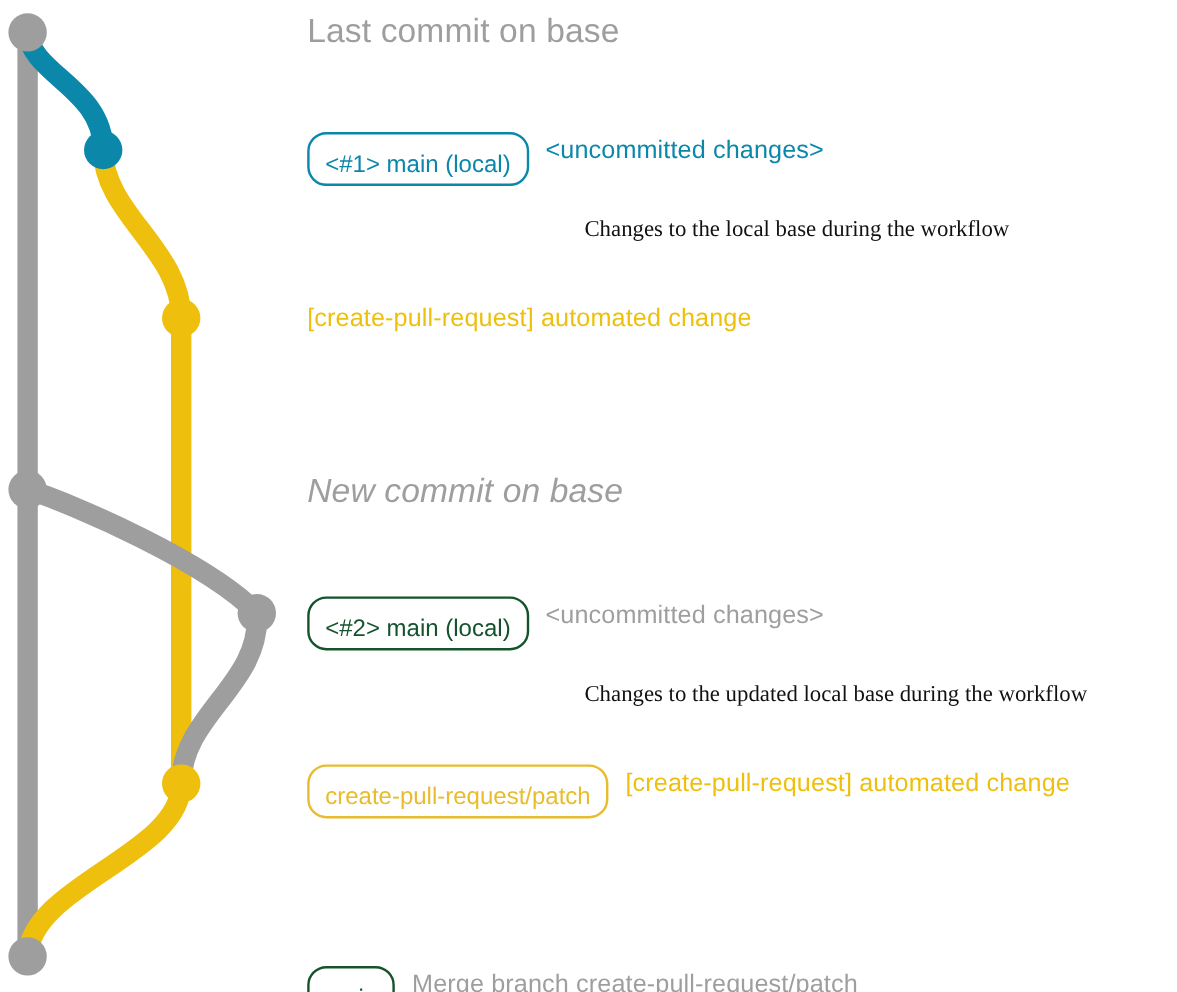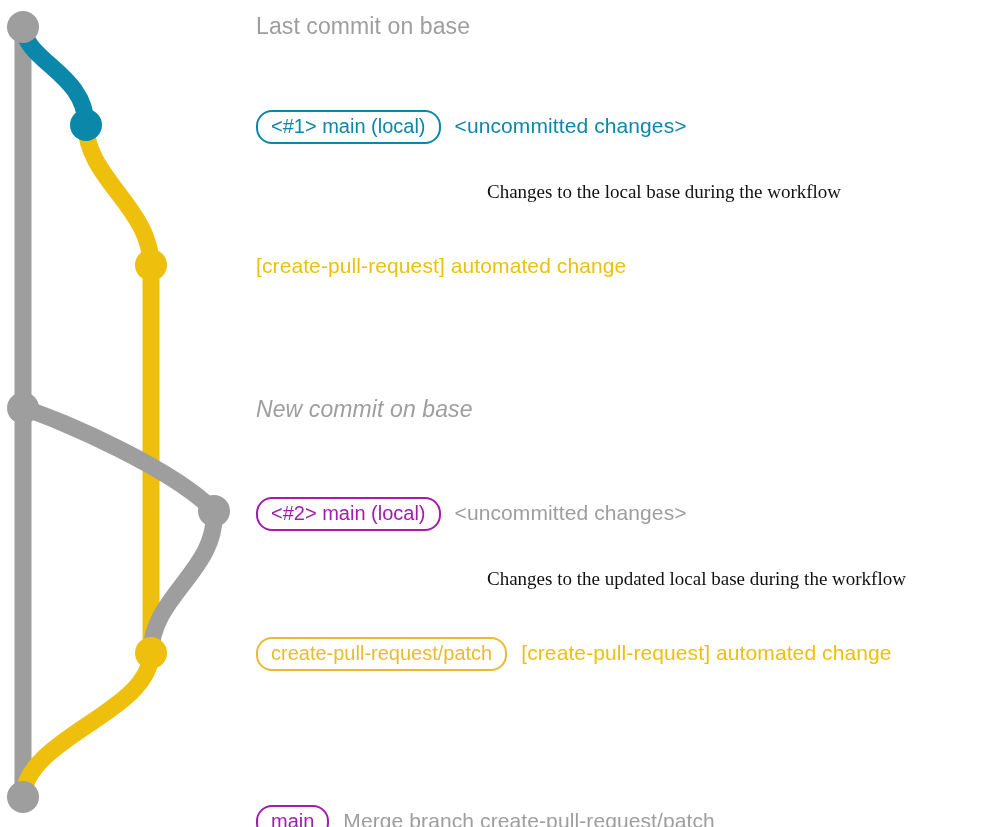--- a/index.html
+++ b/index.html
@@ -29,40 +29,40 @@
   .row {
     position: absolute;
     display: flex;
     align-items: flex-start;
     white-space: nowrap;
   }
 
   
   .heading-text {
     font-family: "Liberation Sans", sans-serif;
-    font-size: 23px;
+    font-size: 28px;
     color: #9e9e9e;
     line-height: 26px;
     letter-spacing: 0.1px;
   }
 
   
   .pill {
     display: inline-block;
     box-sizing: border-box;
     border: 2px solid currentColor;
     border-radius: 16px;
-    padding: 3px 13px 5px 13px;
+    padding: 14px 13px 5px 13px;
     font-family: "Liberation Sans", sans-serif;
     font-size: 20px;
     line-height: 22px;
     background: transparent;
   }
   .pill.blue   { color: #0b87aa; }
-  .pill.gray   { color: #a21caf; }
+  .pill.gray   { color: #14532d; }
   .pill.yellow { color: #e8bc2e; }
 
   
   .subject {
     font-family: "Liberation Sans", sans-serif;
     font-size: 21px;
     line-height: 32px;
     padding-left: 14px;
     letter-spacing: 0.1px;
     text-align: right;

